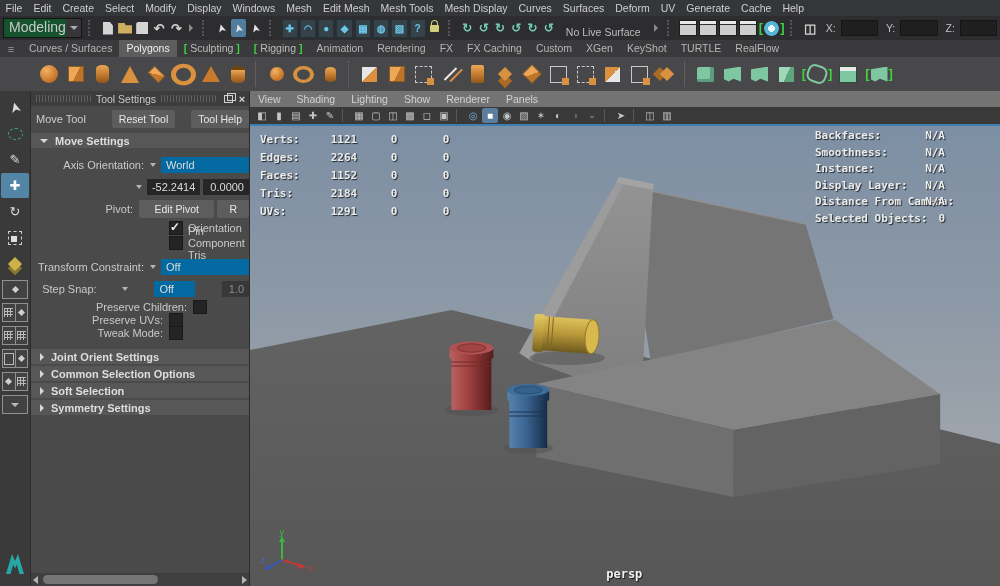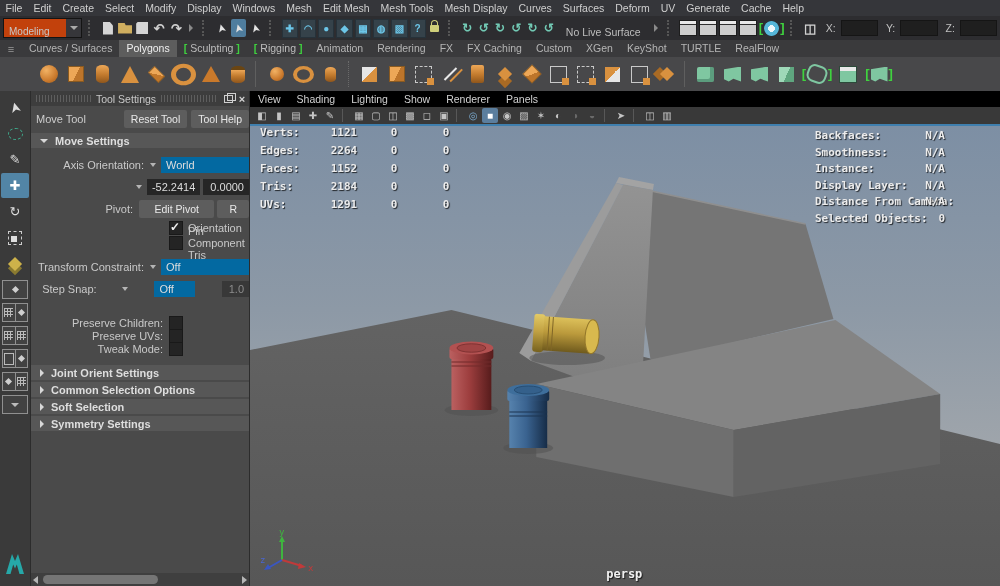--- a/index.html
+++ b/index.html
@@ -3,21 +3,21 @@
 <meta charset="utf-8">
 <style>
   html,body{margin:0;padding:0;background:#222;}
   .app{position:relative;width:1000px;height:586px;background:#3a3a3a;overflow:hidden;
        font-family:"Liberation Sans",sans-serif;-webkit-font-smoothing:antialiased;user-select:none;}
   
   .menubar{height:16px;background:#35363a;display:flex;align-items:center;font-size:10.5px;color:#cfcfcf;}
   .menubar .mi{padding:0 5.5px;line-height:16px;cursor:default;}
   
   .statusline{height:24px;background:#2d2d30;display:flex;align-items:center;gap:2px;padding:0 3px;}
-  .dropdown{width:92px;height:18px;background:#c2410c;border:1px solid #141414;display:flex;align-items:flex-end;font-size:10px;color:#c8c8c8;}
+  .dropdown{width:92px;height:18px;background:#14532d;border:1px solid #141414;display:flex;align-items:flex-start;font-size:14px;color:#c8c8c8;}
   .dropdown span.txt{flex:1;padding-left:5px;}
   .ddarrow{width:15px;height:100%;background:#36363a;display:flex;align-items:center;justify-content:center;}
   .tri-d{width:0;height:0;border-left:4px solid transparent;border-right:4px solid transparent;border-top:4px solid #aaa;}
   .tri-r{width:0;height:0;border-top:4px solid transparent;border-bottom:4px solid transparent;border-left:4px solid #ccc;}
   .vsep{width:5px;height:16px;border-left:2px dotted #565656;margin:0 4px;}
   .tbtn{width:18px;height:18px;display:flex;align-items:center;justify-content:center;position:relative;}
   .glyph{color:#d0d0d0;font-size:13px;font-weight:bold;}
   .f-new i{width:10px;height:13px;background:#d5d5d5;clip-path:polygon(0 0,65% 0,100% 30%,100% 100%,0 100%);}
   .f-open i{width:14px;height:11px;background:#cfae5f;clip-path:polygon(0 0,45% 0,55% 25%,100% 25%,100% 100%,0 100%);}
   .f-save i{width:12px;height:12px;background:#d5d5d5;clip-path:polygon(12% 0,100% 0,100% 100%,0 100%,0 12%);}
@@ -94,21 +94,21 @@
   .mayalogo{margin-bottom:6px;}
   
   .panel{width:218px;background:#4a4a4a;border-left:1px solid #2c2c2c;border-right:1px solid #2c2c2c;
          position:relative;overflow:hidden;font-size:11px;}
   .ptitle{height:15px;background:#3d3d3d;display:flex;align-items:center;color:#c8c8c8;font-size:10.5px;}
   .grip{flex:1;height:7px;background:repeating-linear-gradient(90deg,#5e5e5e 0 1px,transparent 1px 3px);margin:0 5px;}
   .wbtn{width:14px;height:12px;display:flex;align-items:center;justify-content:center;color:#d5d5d5;font-size:11px;font-weight:bold;}
   .wbtn.restore i{width:7px;height:6px;border:1px solid #d0d0d0;display:block;position:relative;background:#3d3d3d;}
   .wbtn.restore i::before{content:"";position:absolute;top:-3px;left:2px;width:7px;height:6px;border:1px solid #d0d0d0;}
   .mtrow{display:flex;align-items:center;height:25px;padding-left:5px;color:#cdcdcd;}
-  .mtrow .btns{margin-left:auto;display:flex;gap:4px;}
+  .mtrow .btns{margin-left:auto;display:flex;gap:16px;}
   .btn{background:#5d5d5d;border-radius:2px;color:#e8e8e8;font-size:10.5px;height:18px;padding:0 7px;display:flex;align-items:center;white-space:nowrap;}
   .sect{height:15px;background:#575757;display:flex;align-items:center;margin-top:2px;font-weight:bold;color:#dedede;}
   .sect .tri-r,.sect .tri-d{margin:0 7px 0 9px;}
   .sect .tri-r{border-left-color:#d8d8d8;}
   .sect .tri-d{border-top-color:#d8d8d8;}
   .row{display:flex;align-items:center;height:22px;}
   .lbl{width:113px;text-align:right;color:#c9c9c9;white-space:nowrap;}
   .dd{width:17px;display:flex;justify-content:center;}
   .dd .tri-d{border-top-color:#b5b5b5;border-left-width:3.5px;border-right-width:3.5px;}
   .field{height:16px;background:#0369a1;color:#dddddd;display:flex;align-items:center;padding:0 5px;}
@@ -118,32 +118,32 @@
   .cbrow{display:flex;align-items:center;height:15px;padding-left:138px;gap:5px;color:#c9c9c9;}
   .prow{display:flex;align-items:center;height:13px;gap:6px;color:#c9c9c9;}
   .prow .lbl2{width:132px;text-align:right;white-space:nowrap;}
   .hscroll{position:absolute;bottom:0;left:0;right:0;height:13px;background:#3f3f3f;display:flex;align-items:center;padding:0 2px;}
   .hscroll .tri-l{width:0;height:0;border-top:4px solid transparent;border-bottom:4px solid transparent;border-right:5px solid #b5b5b5;}
   .hscroll .tri-rr{width:0;height:0;border-top:4px solid transparent;border-bottom:4px solid transparent;border-left:5px solid #b5b5b5;margin-left:auto;}
   .hscroll .track{flex:1;height:9px;margin:0 3px;position:relative;}
   .hscroll .thumb{position:absolute;left:2px;top:0;width:58%;height:9px;background:#757575;border-radius:5px;}
   
   .viewport{flex:1;display:flex;flex-direction:column;min-width:0;}
-  .vpmenu{height:16px;background:#000000;display:flex;align-items:center;font-size:10.5px;color:#d2d2d2;}
+  .vpmenu{height:16px;background:#737373;display:flex;align-items:center;font-size:10.5px;color:#d2d2d2;}
   .vpmenu span{padding:0 8px;}
   .vpbar{height:17px;background:#393939;display:flex;align-items:center;padding-left:4px;gap:1px;}
   .vpi{width:16px;height:15px;font-size:10px;color:#c5c5c5;display:flex;align-items:center;justify-content:center;}
   .vpi.active{background:#5b7e9e;border-radius:2px;color:#fff;}
   .vpi.dim{opacity:.35;}
   .vpi.blue{color:#7fb2d9;}
   .vsep2{width:4px;height:13px;border-left:1px solid #585858;margin:0 3px;}
   .vpline{height:2px;background:#3f7fae;}
   .scene{position:relative;flex:1;overflow:hidden;}
   .scene svg.world{position:absolute;inset:0;width:100%;height:100%;}
-  .hudL{position:absolute;top:0;left:10px;display:grid;grid-template-columns:60px 48px 52px 52px;row-gap:5px;
+  .hudL{position:absolute;top:7px;left:10px;display:grid;grid-template-columns:60px 48px 52px 52px;row-gap:5px;
         font-family:"DejaVu Sans Mono",monospace;font-weight:bold;font-size:11px;color:#ececec;
         text-shadow:1px 1px 1px rgba(0,0,0,.75);}
   .hudL .v{text-align:center;}
   .hudR{position:absolute;top:3px;left:565px;width:130px;font-family:"DejaVu Sans Mono",monospace;font-weight:bold;
         font-size:11px;color:#ececec;text-shadow:1px 1px 1px rgba(0,0,0,.75);}
   .hudR .hr{position:relative;height:16.5px;white-space:nowrap;}
   .hudR .hr .v{position:absolute;right:0;top:0;}
   .persp{position:absolute;bottom:5px;left:50%;transform:translateX(-52%);
          font-family:"DejaVu Sans Mono",monospace;font-weight:bold;font-size:12px;color:#f0f0f0;
          text-shadow:1px 1px 1px rgba(0,0,0,.7);}
@@ -490,21 +490,21 @@
         <span class="field" style="width:78px;">Off</span>
       </div>
       <div class="row" style="overflow:hidden;gap:24px;">
         <span class="lbl">Step Snap:</span>
         <span class="dd">
             <span class="tri-d"></span>
           </span>
         <span class="field" style="width:52px;">Off</span>
         <span class="field nfield" style="width:30px;margin-left:3px;color:#8c8c8c;background:#383838;">1.0</span>
       </div>
-      <div class="prow" style="margin-top:16px;">
+      <div class="prow" style="margin-top:0;padding-left:24px;">
           <span class="lbl2">Preserve Children:</span>
           <span class="cb"></span>
         </div>
       <div class="prow">
           <span class="lbl2">Preserve UVs:</span>
           <span class="cb"></span>
         </div>
       <div class="prow">
           <span class="lbl2">Tweak Mode:</span>
           <span class="cb"></span>

